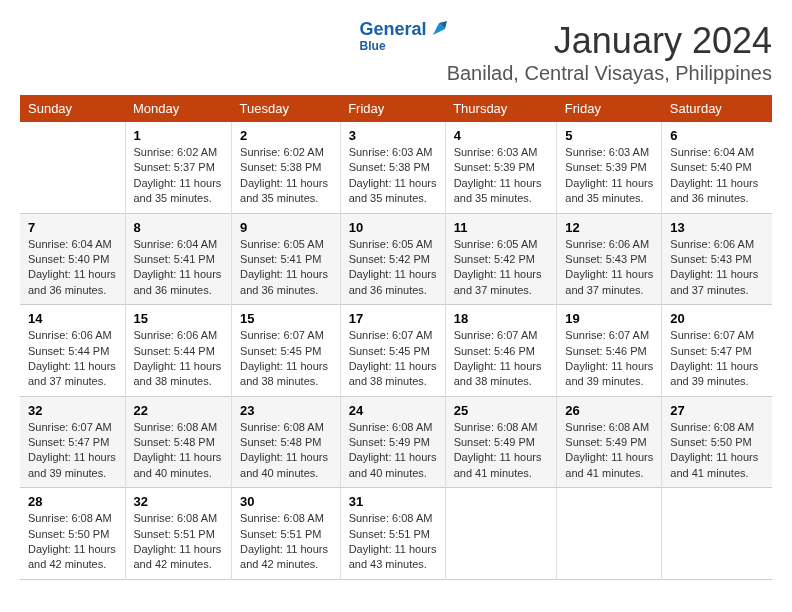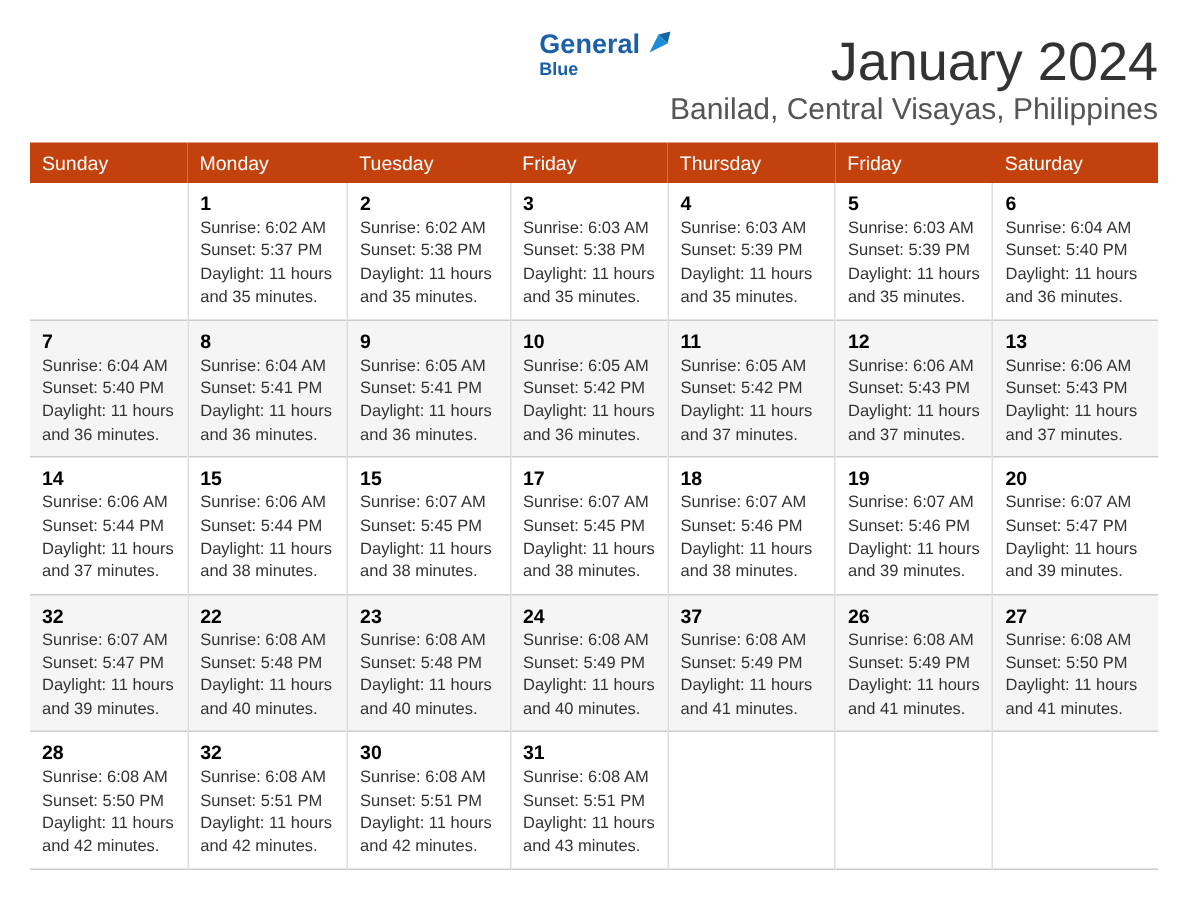--- a/index.html
+++ b/index.html
@@ -315,21 +315,21 @@
         </td>
         <td>
           <span class="day-number">24</span>
         <div class="day-info">
           <span>Sunrise: 6:08 AM</span><br>
           <span>Sunset: 5:49 PM</span><br>
           <span>Daylight: 11 hours and 40 minutes.</span>
         </div>
         </td>
         <td>
-          <span class="day-number">37</span>
+          <span class="day-number">25</span>
         <div class="day-info">
           <span>Sunrise: 6:08 AM</span><br>
           <span>Sunset: 5:49 PM</span><br>
           <span>Daylight: 11 hours and 41 minutes.</span>
         </div>
         </td>
         <td>
           <span class="day-number">26</span>
         <div class="day-info">
           <span>Sunrise: 6:08 AM</span><br>

